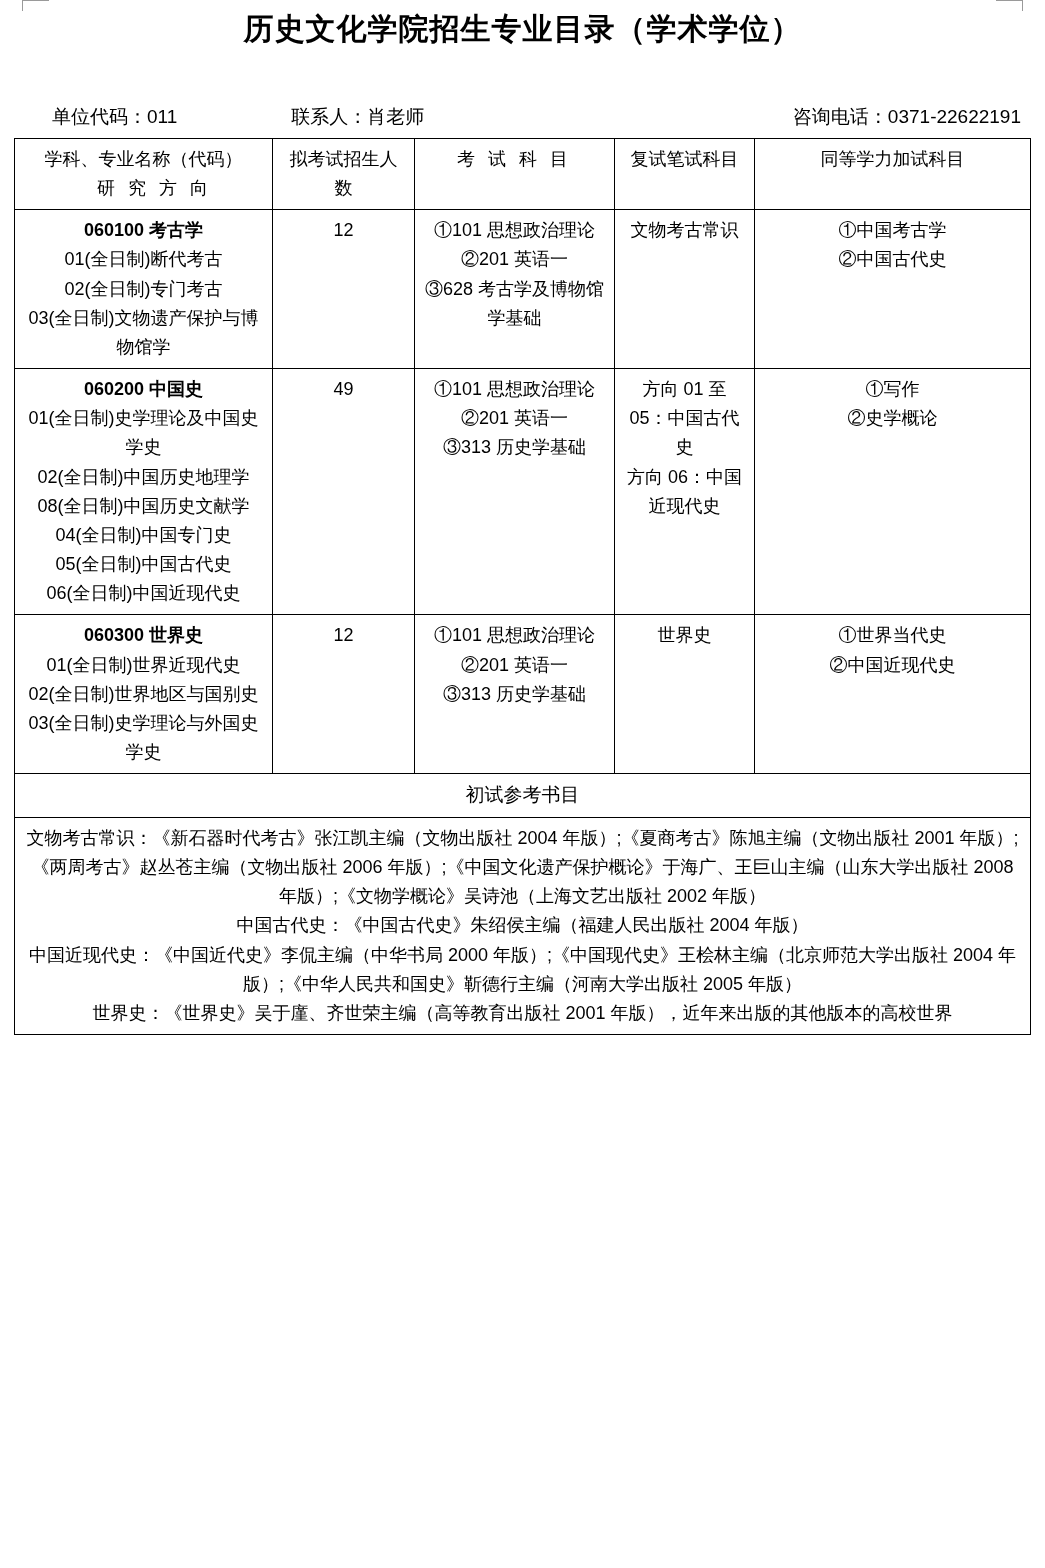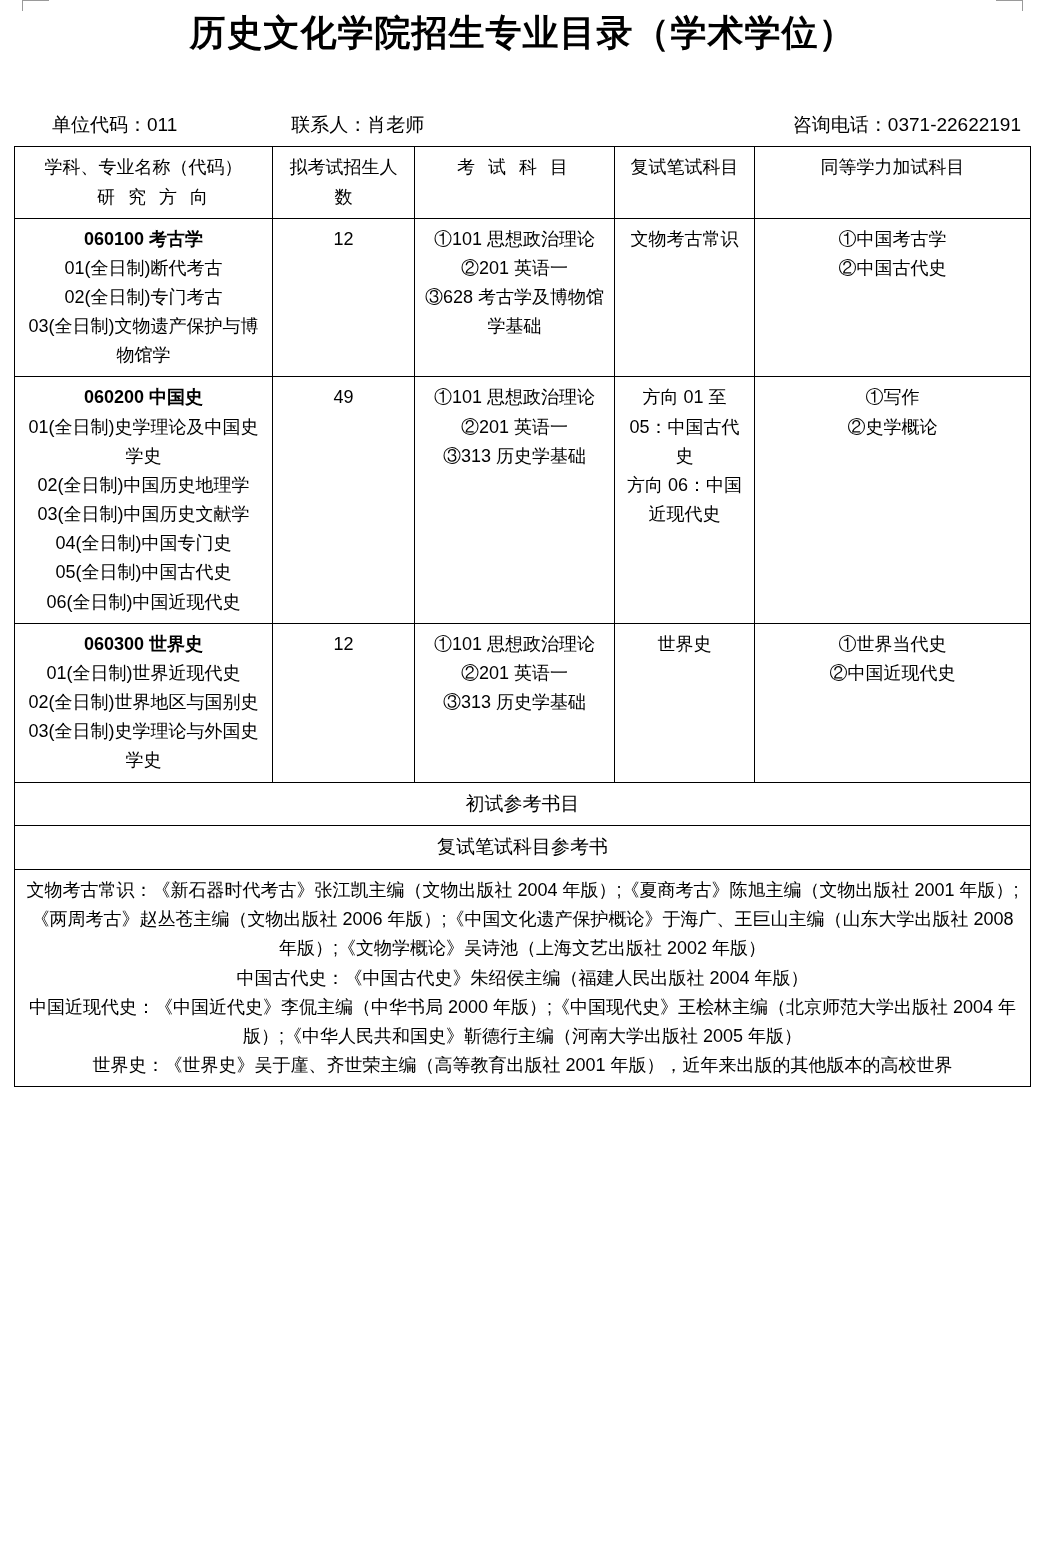--- a/index.html
+++ b/index.html
@@ -13,21 +13,21 @@
     color: #000000;
   }
   .page {
     width: 1045px;
     box-sizing: border-box;
     padding: 0 14px;
     position: relative;
   }
   .title {
     text-align: center;
-    font-size: 36px;
+    font-size: 30px;
     font-weight: bold;
     letter-spacing: 1px;
     padding-top: 8px;
     padding-bottom: 4px;
     line-height: 1.4;
   }
   .meta-row {
     display: flex;
     justify-content: space-between;
     align-items: baseline;
@@ -157,21 +157,21 @@
           <div>①中国考古学</div>
           <div>②中国古代史</div>
         </td>
       </tr>
 
       <tr>
         <td>
           <div class="prog-code">060200 中国史</div>
           <div>01(全日制)史学理论及中国史学史</div>
           <div>02(全日制)中国历史地理学</div>
-          <div>03(全日制)中国历史文献学</div>
+          <div>08(全日制)中国历史文献学</div>
           <div>04(全日制)中国专门史</div>
           <div>05(全日制)中国古代史</div>
           <div>06(全日制)中国近现代史</div>
         </td>
         <td class="center mid">49</td>
         <td class="mid">
           <div>①101 思想政治理论</div>
           <div>②201 英语一</div>
           <div>③313 历史学基础</div>
         </td>
@@ -202,23 +202,20 @@
         <td>
           <div>①世界当代史</div>
           <div>②中国近现代史</div>
         </td>
       </tr>
 
       <tr>
         <td class="seccap" colspan="5">初试参考书目</td>
       </tr>
 
-      <tr>
-        <td class="seccap" colspan="5">复试笔试科目参考书</td>
-      </tr>
       <tr>
         <td class="refs clipline" colspan="5">
           <p>文物考古常识：《新石器时代考古》张江凯主编（文物出版社 2004 年版）;《夏商考古》陈旭主编（文物出版社 2001 年版）;《两周考古》赵丛苍主编（文物出版社 2006 年版）;《中国文化遗产保护概论》于海广、王巨山主编（山东大学出版社 2008 年版）;《文物学概论》吴诗池（上海文艺出版社 2002 年版）</p>
           <p>中国古代史：《中国古代史》朱绍侯主编（福建人民出版社 2004 年版）</p>
           <p>中国近现代史：《中国近代史》李侃主编（中华书局 2000 年版）;《中国现代史》王桧林主编（北京师范大学出版社 2004 年版）;《中华人民共和国史》靳德行主编（河南大学出版社 2005 年版）</p>
           <p>世界史：《世界史》吴于廑、齐世荣主编（高等教育出版社 2001 年版），近年来出版的其他版本的高校世界</p>
         </td>
       </tr>
 
     </tbody>

